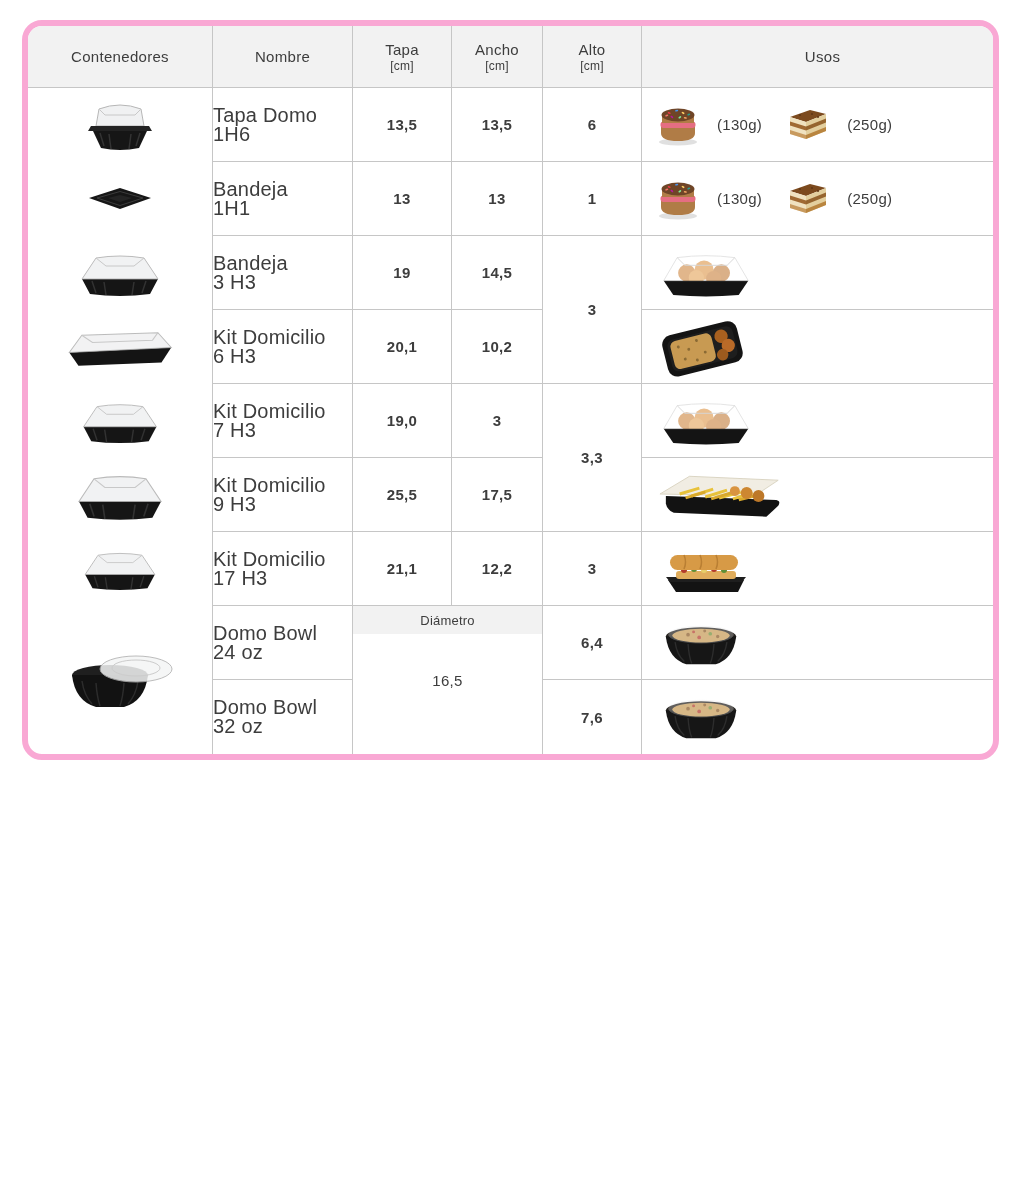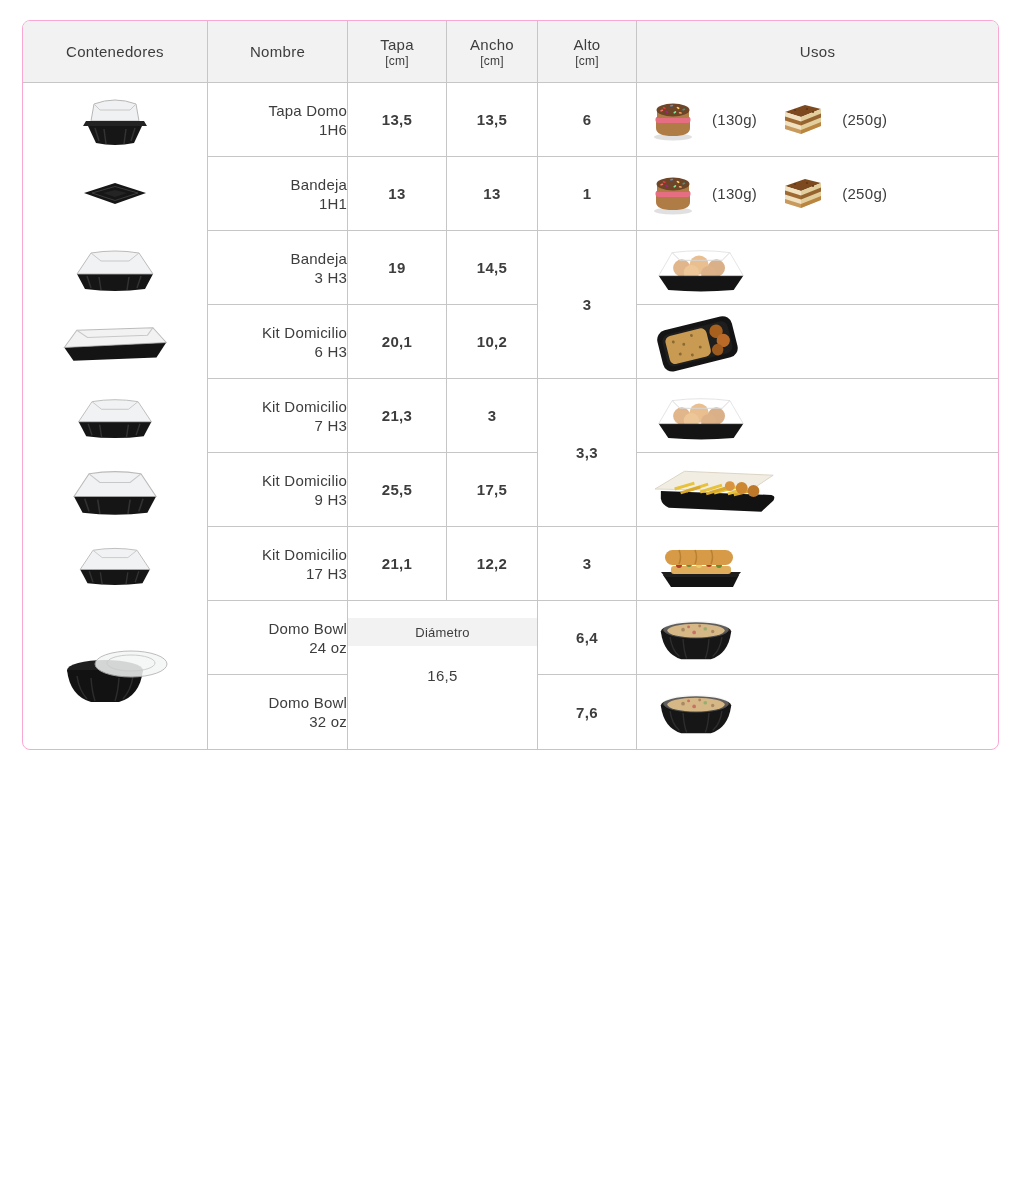--- a/index.html
+++ b/index.html
@@ -3,48 +3,48 @@
 <meta charset="utf-8">
 <style>
   html,body{margin:0;padding:0;}
   body{
     width:1014px;height:1186px;background:#ffffff;
     font-family:"Liberation Sans", sans-serif;color:#3d3d3d;
     position:relative;overflow:hidden;
   }
   .table-card{
     position:absolute;left:22px;top:20px;width:977px;
-    border:1px solid #f9a8d4;border-radius:8px;overflow:hidden;
+    border:6px solid #f9a8d4;border-radius:20px;overflow:hidden;
     background:#ffffff;box-sizing:border-box;
   }
   table{border-collapse:separate;border-spacing:0;table-layout:fixed;width:975px;}
   th,td{
     border-right:1px solid #c6c6c6;border-bottom:1px solid #c6c6c6;
     box-sizing:border-box;padding:0;font-weight:400;vertical-align:middle;
   }
   .last-col{border-right:none;}
   .no-bb{border-bottom:none;}
   thead tr{height:62px;}
   thead th{background:#f2f2f2;font-size:15px;letter-spacing:.3px;text-align:center;}
   .unit{display:block;font-size:12px;letter-spacing:.2px;margin-top:1px;}
   tbody tr{height:74px;}
-  .name{text-align:right;font-size:15px;line-height:19px;letter-spacing:.2px;}
+  .name{text-align:left;font-size:20px;line-height:19px;letter-spacing:.2px;}
   .num{text-align:center;font-size:15px;letter-spacing:.3px;font-weight:bold;}
   .cont-cell{position:relative;padding:0;}
   .slot{position:absolute;left:0;width:100%;display:flex;align-items:center;justify-content:center;}
   .s1{top:0;height:74px;}   .s2{top:74px;height:74px;}  .s3{top:148px;height:74px;}
   .s4{top:222px;height:74px;}.s5{top:296px;height:74px;}.s6{top:370px;height:74px;}
   .s7{top:444px;height:74px;}.s8{top:518px;height:148px;}
   .usos-cell{padding-left:14px;}
   .usos-weights{display:flex;align-items:center;font-size:15px;letter-spacing:.3px;}
   .usos-weights .wlabel{margin-left:17px;}
   .usos-weights .second{margin-left:22px;}
   .diam-cell{position:relative;padding:0;}
   .diam-strip{
-    position:absolute;top:17px;left:0;right:0;height:28px;background:#f2f2f2;
+    position:absolute;top:0;left:0;right:0;height:28px;background:#f2f2f2;
     display:flex;align-items:center;justify-content:center;font-size:13px;letter-spacing:.2px;
   }
   .diam-value{
     position:absolute;top:0;left:0;right:0;bottom:0;
     display:flex;align-items:center;justify-content:center;font-size:15px;letter-spacing:.3px;
   }
   svg{display:block;}
   .defs-holder{position:absolute;width:0;height:0;overflow:hidden;}
 </style>
 </head>
@@ -273,21 +273,21 @@
           </g>
         </svg>
       </td>
     </tr>
 
     <tr>
       <td class="name">
         <span>Kit Domicilio</span><br>
         <span>7 H3</span>
       </td>
-      <td class="num">21,3</td>
+      <td class="num">19,0</td>
       <td class="num">3</td>
       <td class="num" rowspan="2">3,3</td>
       <td class="usos-cell last-col">
         <svg width="100" height="54" viewBox="0 0 104 56">
               <use href="#sym-wings"></use>
             </svg>
       </td>
     </tr>
 
     <tr>

